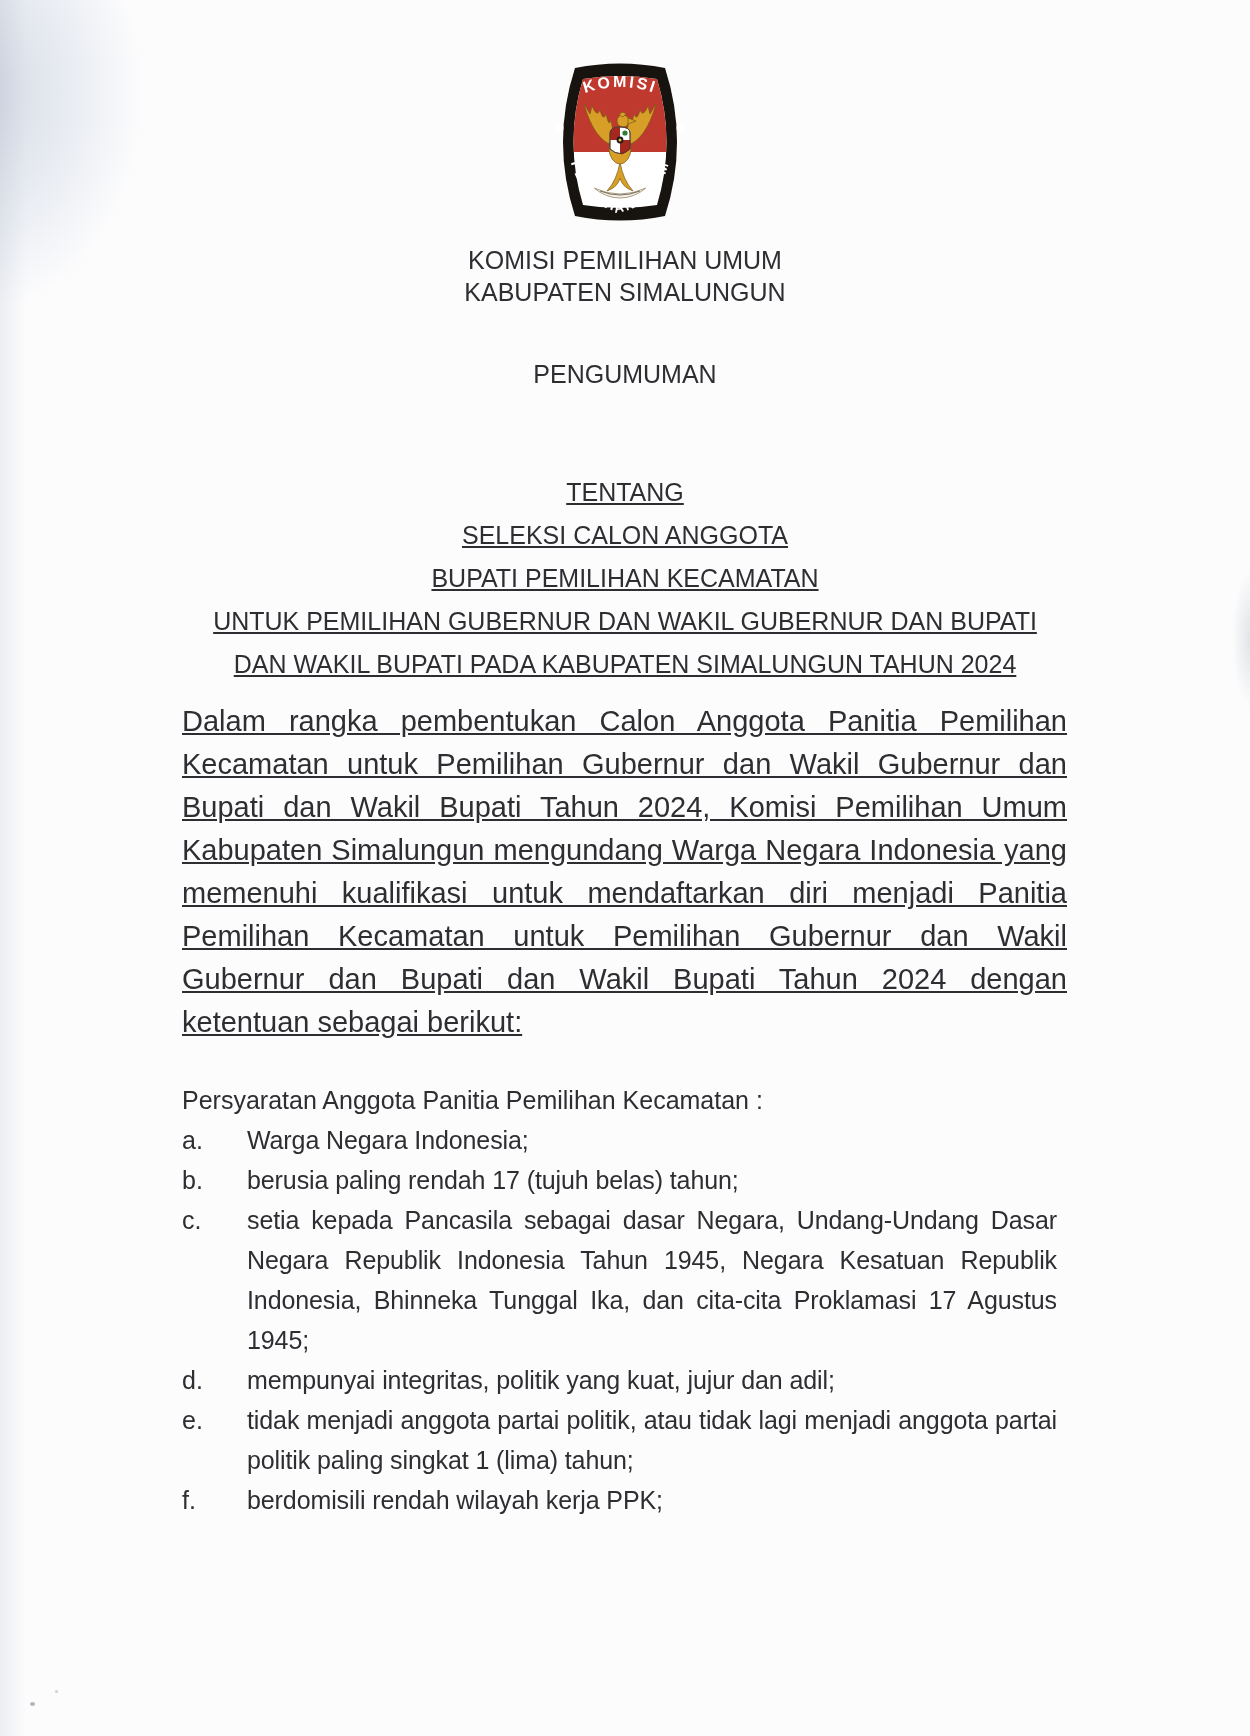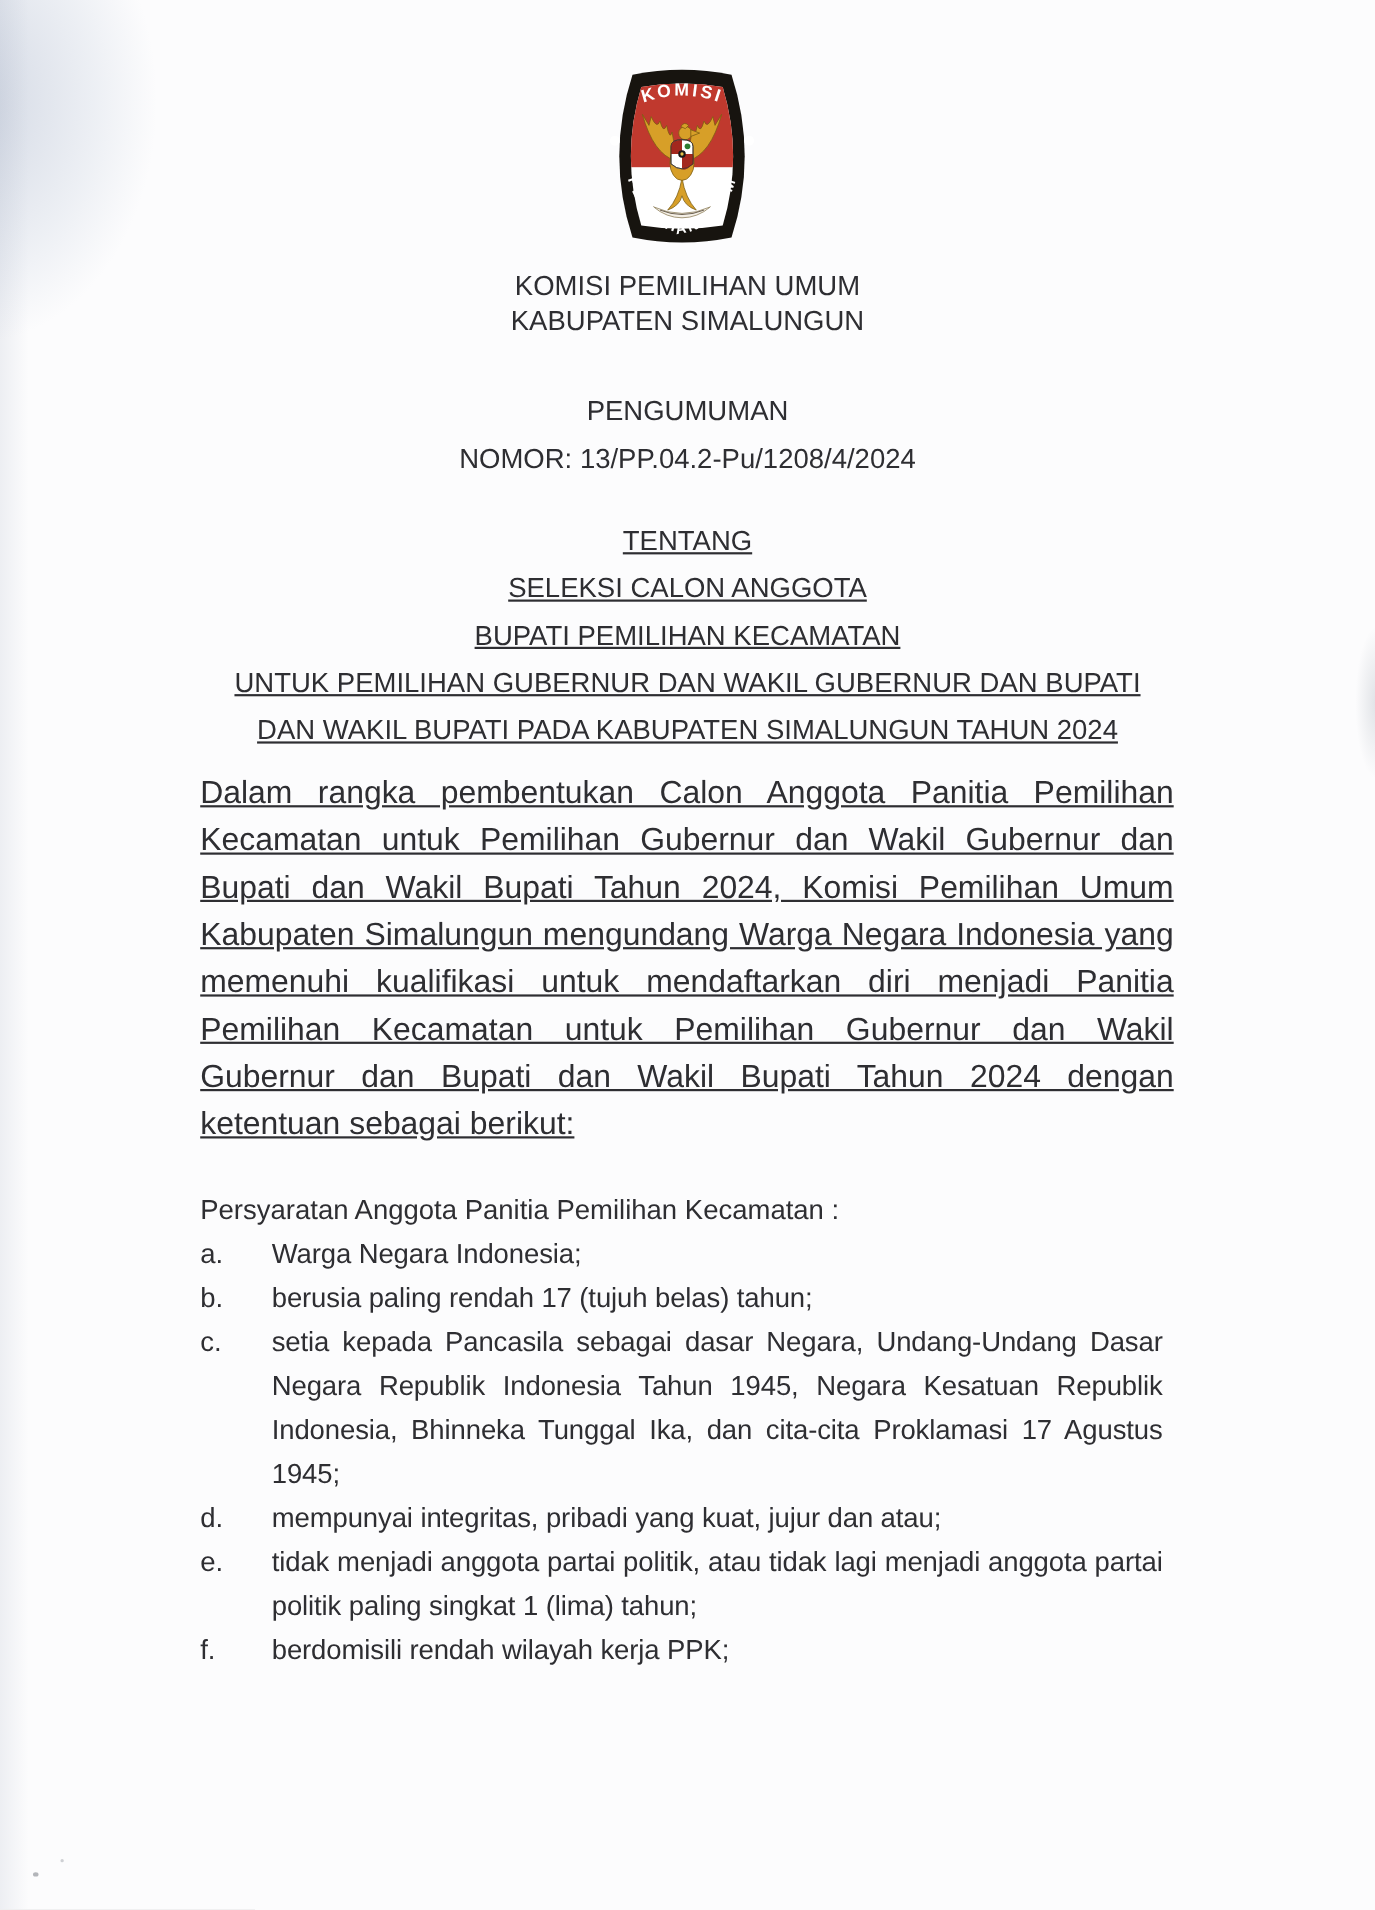--- a/index.html
+++ b/index.html
@@ -104,21 +104,20 @@
     </svg>
   </div>
 
   <div class="centerblock org">
     <div class="line">KOMISI PEMILIHAN UMUM</div>
     <div class="line">KABUPATEN SIMALUNGUN</div>
   </div>
 
   <div class="centerblock announce">
     <div class="line">PENGUMUMAN</div>
-    <div class="line">NOMOR: 13/PP.04.2-Pu/1208/4/2024</div>
   </div>
 
   <div class="centerblock titleblock">
     <div class="line">TENTANG</div>
     <div class="line">SELEKSI CALON ANGGOTA</div>
     <div class="line">BUPATI PEMILIHAN KECAMATAN</div>
     <div class="line">UNTUK PEMILIHAN GUBERNUR DAN WAKIL GUBERNUR DAN BUPATI</div>
     <div class="line">DAN WAKIL BUPATI PADA KABUPATEN SIMALUNGUN TAHUN 2024</div>
   </div>
 
@@ -134,21 +133,21 @@
       <li>
         <span class="req-label">b.</span>
         <span>berusia paling rendah 17 (tujuh belas) tahun;</span>
       </li>
       <li>
         <span class="req-label">c.</span>
         <span>setia kepada Pancasila sebagai dasar Negara, Undang-Undang Dasar Negara Republik Indonesia Tahun 1945, Negara Kesatuan Republik Indonesia, Bhinneka Tunggal Ika, dan cita-cita Proklamasi 17 Agustus 1945;</span>
       </li>
       <li>
         <span class="req-label">d.</span>
-        <span>mempunyai integritas, pribadi yang kuat, jujur dan atau;</span>
+        <span>mempunyai integritas, politik yang kuat, jujur dan adil;</span>
       </li>
       <li>
         <span class="req-label">e.</span>
         <span>tidak menjadi anggota partai politik, atau tidak lagi menjadi anggota partai politik paling singkat 1 (lima) tahun;</span>
       </li>
       <li>
         <span class="req-label">f.</span>
         <span>berdomisili rendah wilayah kerja PPK;</span>
       </li>
     </ul>

